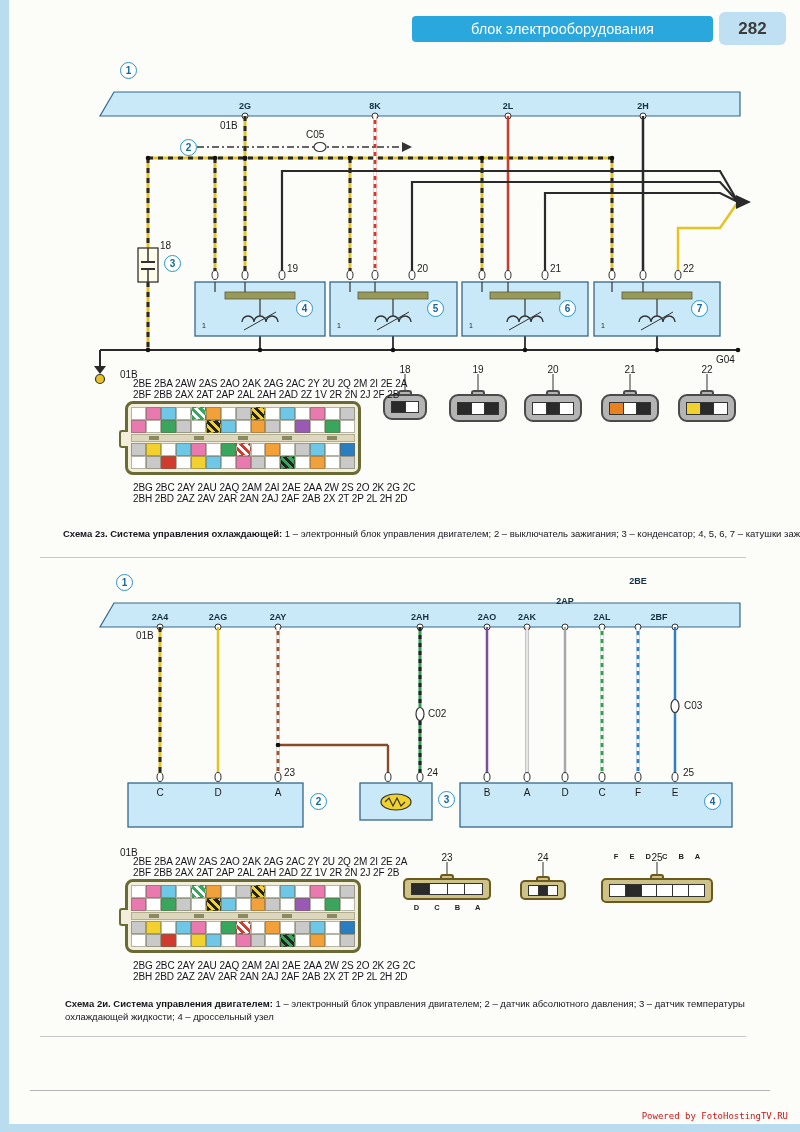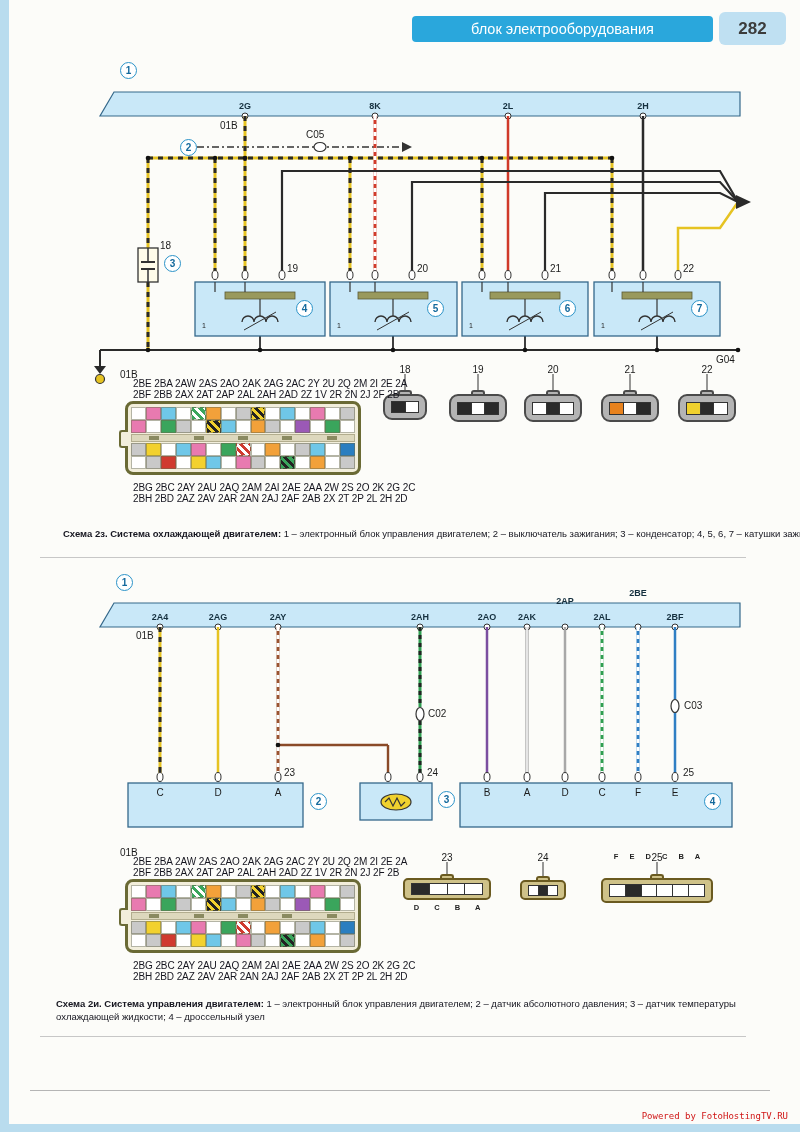--- a/index.html
+++ b/index.html
@@ -443,39 +443,39 @@
   <div class="mini-body" style="width:58px;height:28px">
     <div class="mini-cells" style="width:42px;height:13px">
         <div style="background: rgb(240, 209, 46);"></div>
         <div style="background: rgb(42, 42, 42);"></div>
         <div style="background: rgb(255, 255, 255);"></div>
       </div>
   </div>
 </div>
 
 <div class="caption" style="left:63px;top:527px;width:724px;white-space:nowrap">
-  <b>Схема 2з. Система охлаждающей двигателем:</b><span> 1 – электронный блок управления двигателем; 2 – выключатель зажигания; 3 – конденсатор; 4, 5, 6, 7 – катушки зажигания</span>
+  <b>Схема 2з. Система управления охлаждающей:</b><span> 1 – электронный блок управления двигателем; 2 – выключатель зажигания; 3 – конденсатор; 4, 5, 6, 7 – катушки зажигания</span>
 </div>
 <div class="hline" style="left:40px;top:557px;width:706px"></div>
 
 <div class="callout" style="left:116px;top:574px">1</div>
 <div class="callout" style="left:310px;top:793px">2</div>
 <div class="callout" style="left:438px;top:791px">3</div>
 <div class="callout" style="left:704px;top:793px">4</div>
 
 <span class="abs cx buslbl" style="left:160px;top:612px">2A4</span>
 <span class="abs cx buslbl" style="left:218px;top:612px">2AG</span>
 <span class="abs cx buslbl" style="left:278px;top:612px">2AY</span>
 <span class="abs cx buslbl" style="left:420px;top:612px">2AH</span>
 <span class="abs cx buslbl" style="left:487px;top:612px">2AO</span>
 <span class="abs cx buslbl" style="left:527px;top:612px">2AK</span>
 <span class="abs cx buslbl" style="left:565px;top:596px">2AP</span>
 <span class="abs cx buslbl" style="left:602px;top:612px">2AL</span>
-<span class="abs cx buslbl" style="left:638px;top:588px">2BE</span>
-<span class="abs cx buslbl" style="left:675px;top:612px">2BF</span>
+<span class="abs cx buslbl" style="left:638px;top:576px">2BE</span>
+<span class="abs cx buslbl" style="left:659px;top:612px">2BF</span>
 
 <span class="abs lbl" style="left:136px;top:630px">01B</span>
 <span class="abs lbl" style="left:428px;top:708px">C02</span>
 <span class="abs lbl" style="left:684px;top:700px">C03</span>
 <span class="abs lbl" style="left:284px;top:767px">23</span>
 <span class="abs lbl" style="left:427px;top:767px">24</span>
 <span class="abs lbl" style="left:683px;top:767px">25</span>
 
 <span class="abs cx lbl" style="left:160px;top:787px">C</span>
 <span class="abs cx lbl" style="left:218px;top:787px">D</span>
@@ -607,17 +607,17 @@
         <div style="background: rgb(255, 255, 255);"></div>
         <div style="background: rgb(255, 255, 255);"></div>
         <div style="background: rgb(255, 255, 255);"></div>
         <div style="background: rgb(255, 255, 255);"></div>
       </div>
   </div>
 </div>
 <span class="abs cx letters" style="left:447px;top:903px;word-spacing:13px">D C B A</span>
 <span class="abs cx letters" style="left:657px;top:852px;word-spacing:9px">F E D C B A</span>
 
-<div class="caption" style="left:56px;top:997px;width:724px">
+<div class="caption" style="left:65px;top:997px;width:724px">
   <b>Схема 2и. Система управления двигателем:</b><span> 1 – электронный блок управления двигателем; 2 – датчик абсолютного давления; 3 – датчик температуры охлаждающей жидкости; 4 – дроссельный узел</span>
 </div>
 <div class="hline" style="left:40px;top:1036px;width:706px"></div>
 <div class="hline" style="left:30px;top:1090px;width:740px;background:#b5b5b5"></div>
 
 </body></html>

